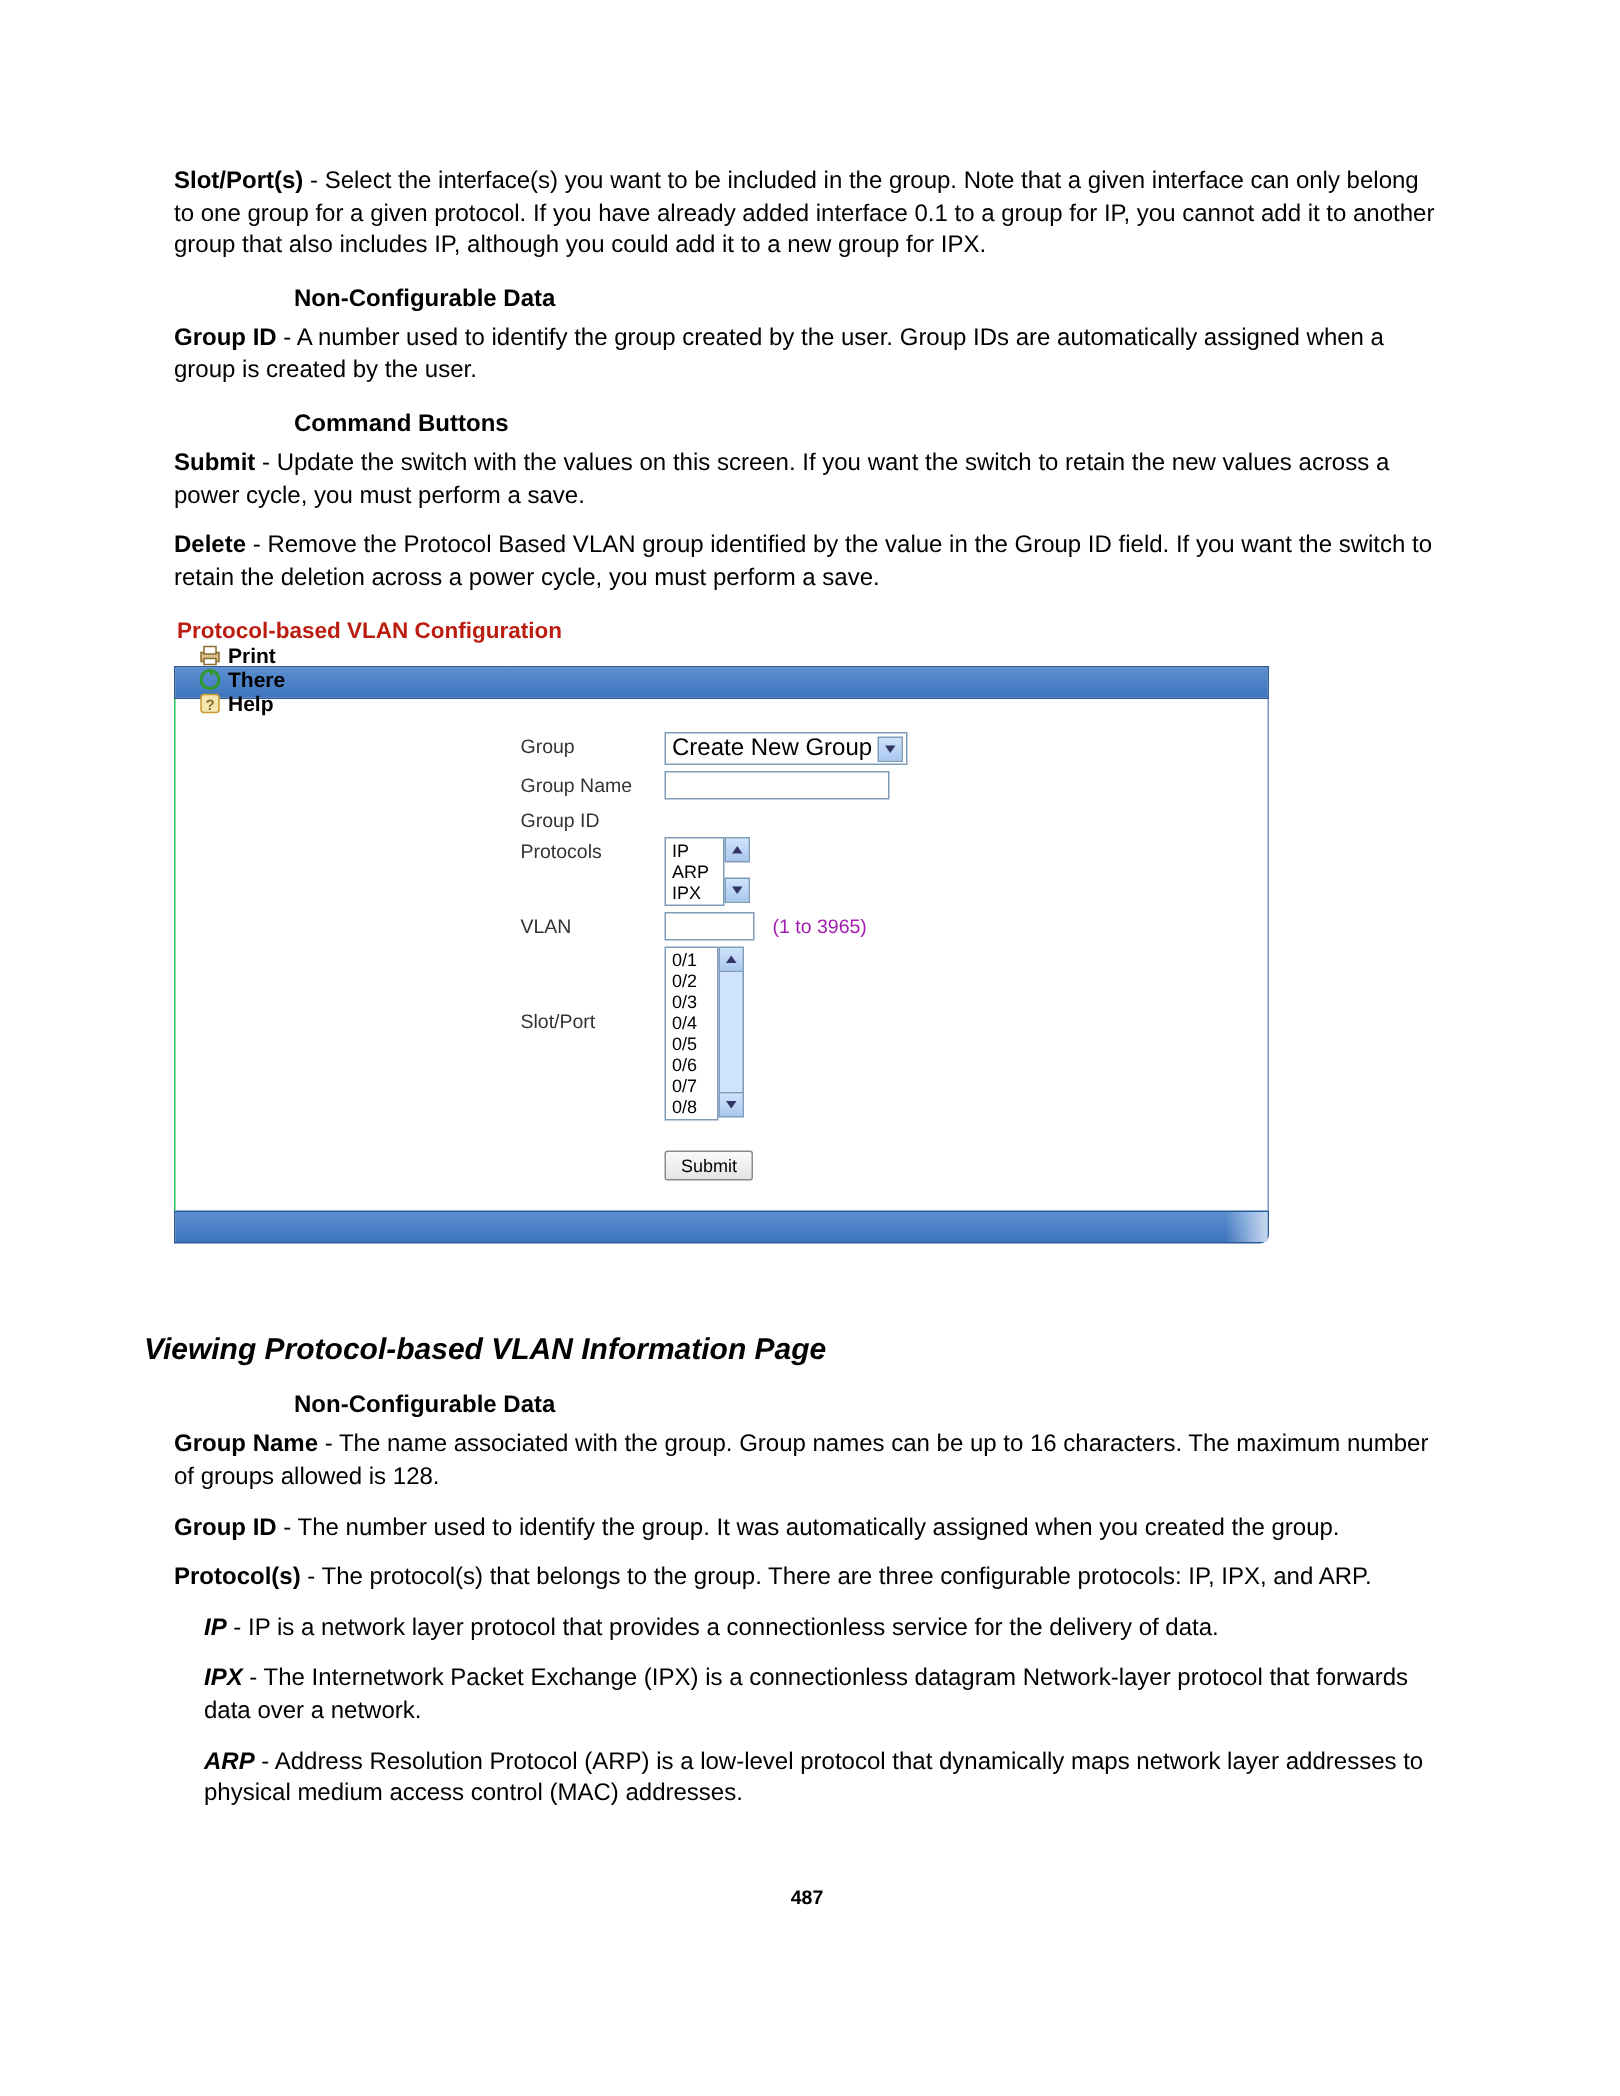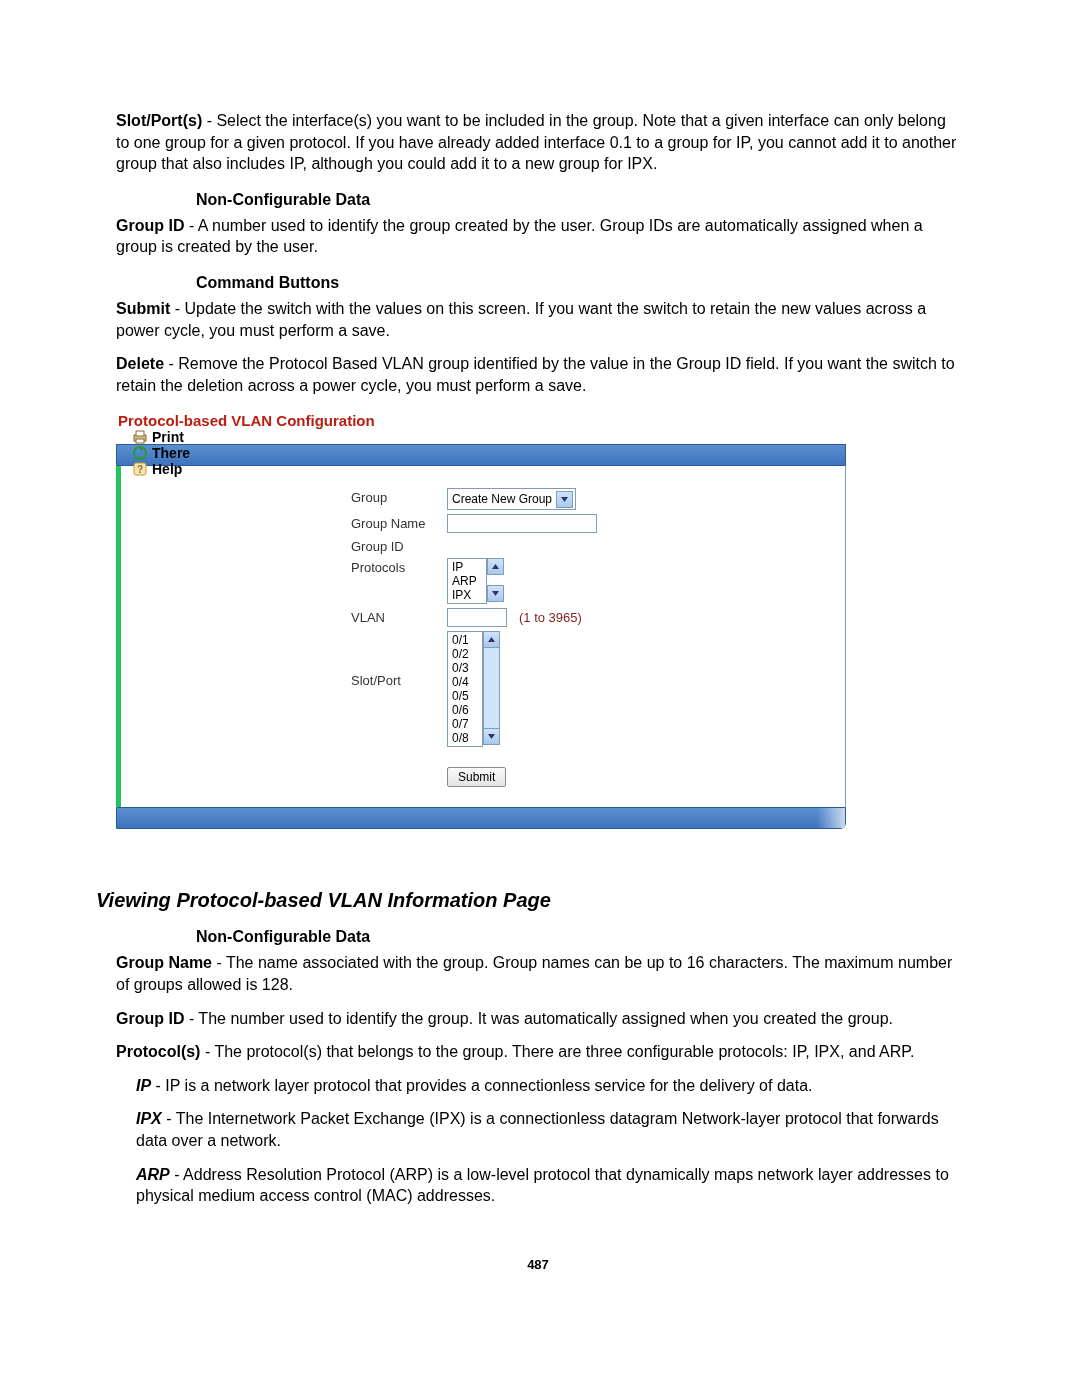--- a/index.html
+++ b/index.html
@@ -68,39 +68,39 @@
   .icon svg { display: block; }
 
   .blue-bar {
     height: 20px;
     background: linear-gradient(180deg, #5b8fd0 0%, #3d74bc 100%);
     border: 1px solid #2b5a9a;
   }
   .cp-body {
     background: #fff;
     padding: 18px 0 20px 0;
-    border-left: 5px solid #22c55e;
+    border-left: 1px solid #22c55e;
     border-right: 1px solid #7c96c1;
   }
   .form-row {
     display: flex;
     align-items: flex-start;
     margin: 4px 0;
   }
   .form-label {
     width: 96px;
     margin-left: 230px;
     font-size: 13px;
     color: #333;
     padding-top: 2px;
   }
   .form-field { display: flex; align-items: center; gap: 6px; }
   .select-box, .text-input, .multi {
     font-family: Verdana, sans-serif;
-    font-size: 12px;
+    font-size: 16px;
     border: 1px solid #7f9db9;
     background: #fff;
   }
   .select-box {
     display: inline-flex;
     align-items: center;
     padding: 1px 2px 1px 4px;
     height: 18px;
     gap: 4px;
   }
@@ -121,21 +121,21 @@
     padding: 1px 2px;
     font-size: 12px;
     line-height: 14px;
   }
   .multi .item { padding: 0 2px; }
   .scroll-col {
     display: flex; flex-direction: column; justify-content: space-between;
     height: 100%;
   }
   .multi-wrap { display: flex; }
-  .hint { font-size: 13px; color: #7f1d1d; margin-left: 6px; }
+  .hint { font-size: 13px; color: #a21caf; margin-left: 6px; }
   .submit-btn {
     font-family: Verdana, sans-serif;
     font-size: 12px;
     padding: 2px 10px;
     background: linear-gradient(180deg, #fafafa, #e4e4e4);
     border: 1px solid #8a8a8a;
     border-radius: 2px;
     margin-left: 326px;
     margin-top: 16px;
   }

